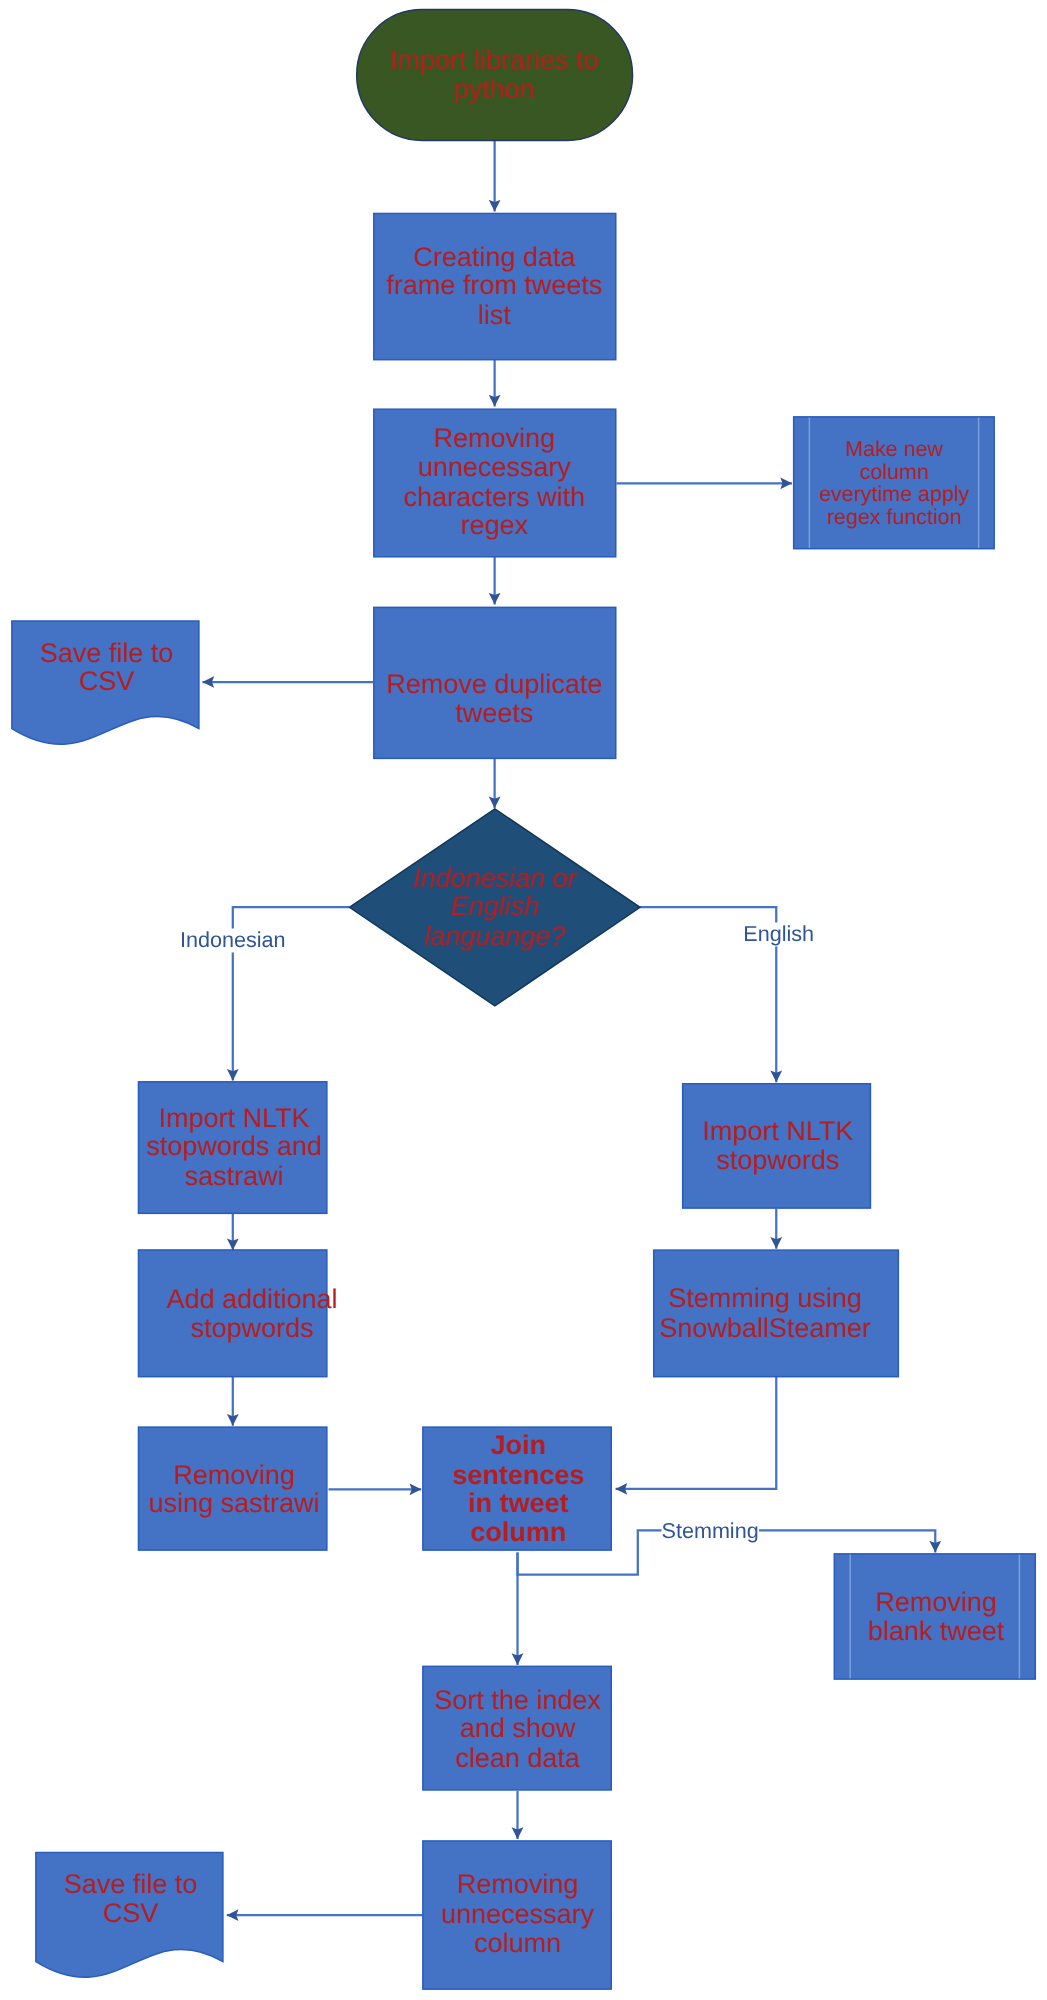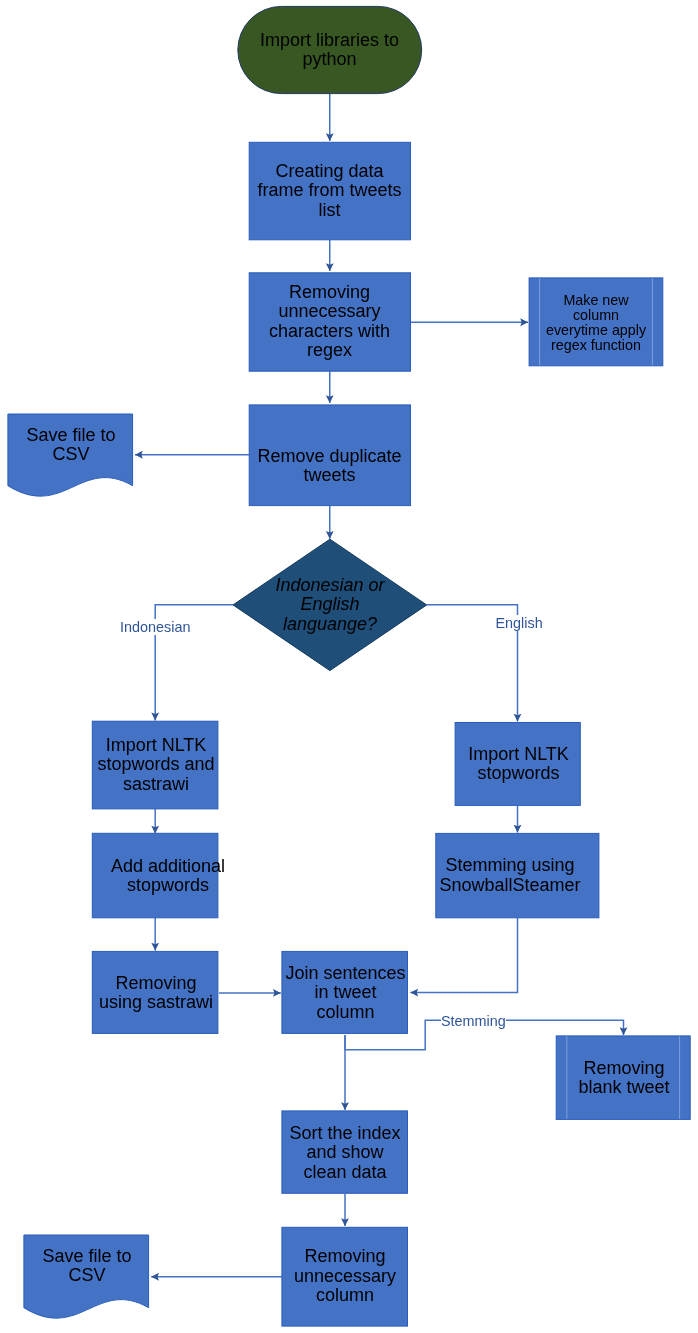--- a/index.html
+++ b/index.html
@@ -1,21 +1,21 @@
 <!DOCTYPE html>
 <html><head>
 <meta charset="utf-8">
 <title>Flowchart</title>
 <style>
   html,body{margin:0;padding:0;background:#ffffff;}
   #page{position:relative;width:698px;height:1333px;background:#ffffff;overflow:hidden;
         font-family:"Liberation Sans",sans-serif;}
   svg#shapes{position:absolute;left:0;top:0;width:698px;height:1333px;display:block;}
   .node-label{position:absolute;display:flex;align-items:center;justify-content:center;
-        text-align:center;color:#000000;line-height:19.4px;white-space:pre-line;}
+        text-align:center;color:#b91c1c;line-height:19.4px;white-space:pre-line;}
   .edge-label{position:absolute;display:flex;align-items:center;justify-content:center;
         color:#2f5597;background:#ffffff;white-space:nowrap;}
 </style>
 </head>
 <body>
 
 <div id="page">
 
 <svg id="shapes" viewBox="0 0 698 1333">
   <defs>
@@ -97,21 +97,21 @@
 stopwords and
 sastrawi</div>
 <div class="node-label" style="left:92px;top:834px;width:128px;height:84px;font-size:18px;padding-left:12px;">Add additional
 stopwords</div>
 <div class="node-label" style="left:88px;top:951px;width:136px;height:84px;font-size:18px;">Removing
 using sastrawi</div>
 <div class="node-label" style="left:455px;top:722px;width:127px;height:84px;font-size:18px;">Import NLTK
 stopwords</div>
 <div class="node-label" style="left:436px;top:833px;width:148px;height:85px;font-size:18px;">Stemming using
 SnowballSteamer</div>
-<div class="node-label" style="left:282px;top:951px;width:127px;height:84px;font-size:18px;">Join sentences
+<div class="node-label" style="left:282px;top:951px;width:127px;height:84px;font-size:18px;font-weight:bold;">Join sentences
 in tweet
 column</div>
 <div class="node-label" style="left:557px;top:1036px;width:134px;height:84px;font-size:18px;">Removing
 blank tweet</div>
 <div class="node-label" style="left:282px;top:1111px;width:126px;height:84px;font-size:18px;">Sort the index
 and show
 clean data</div>
 <div class="node-label" style="left:282px;top:1227px;width:126px;height:99px;font-size:18px;">Removing
 unnecessary
 column</div>

